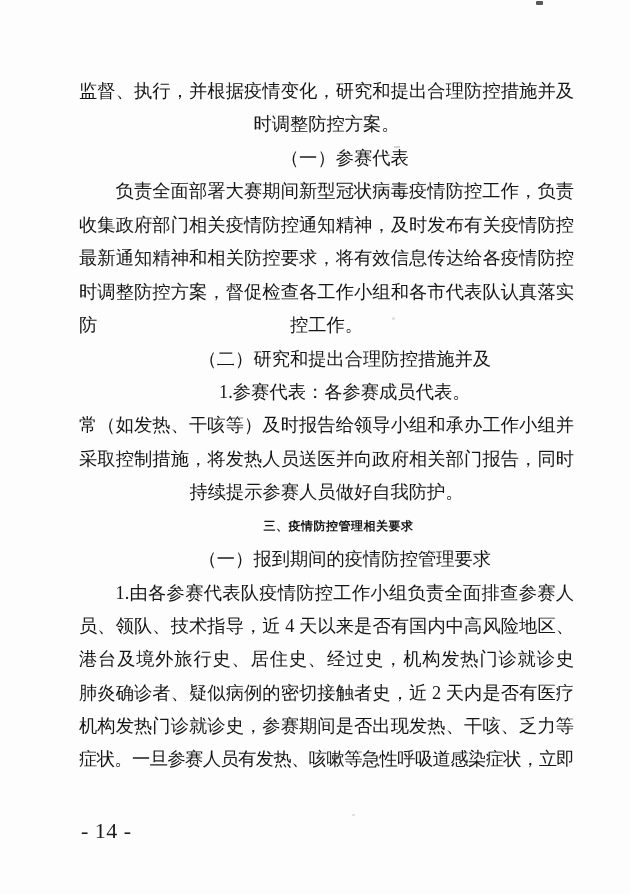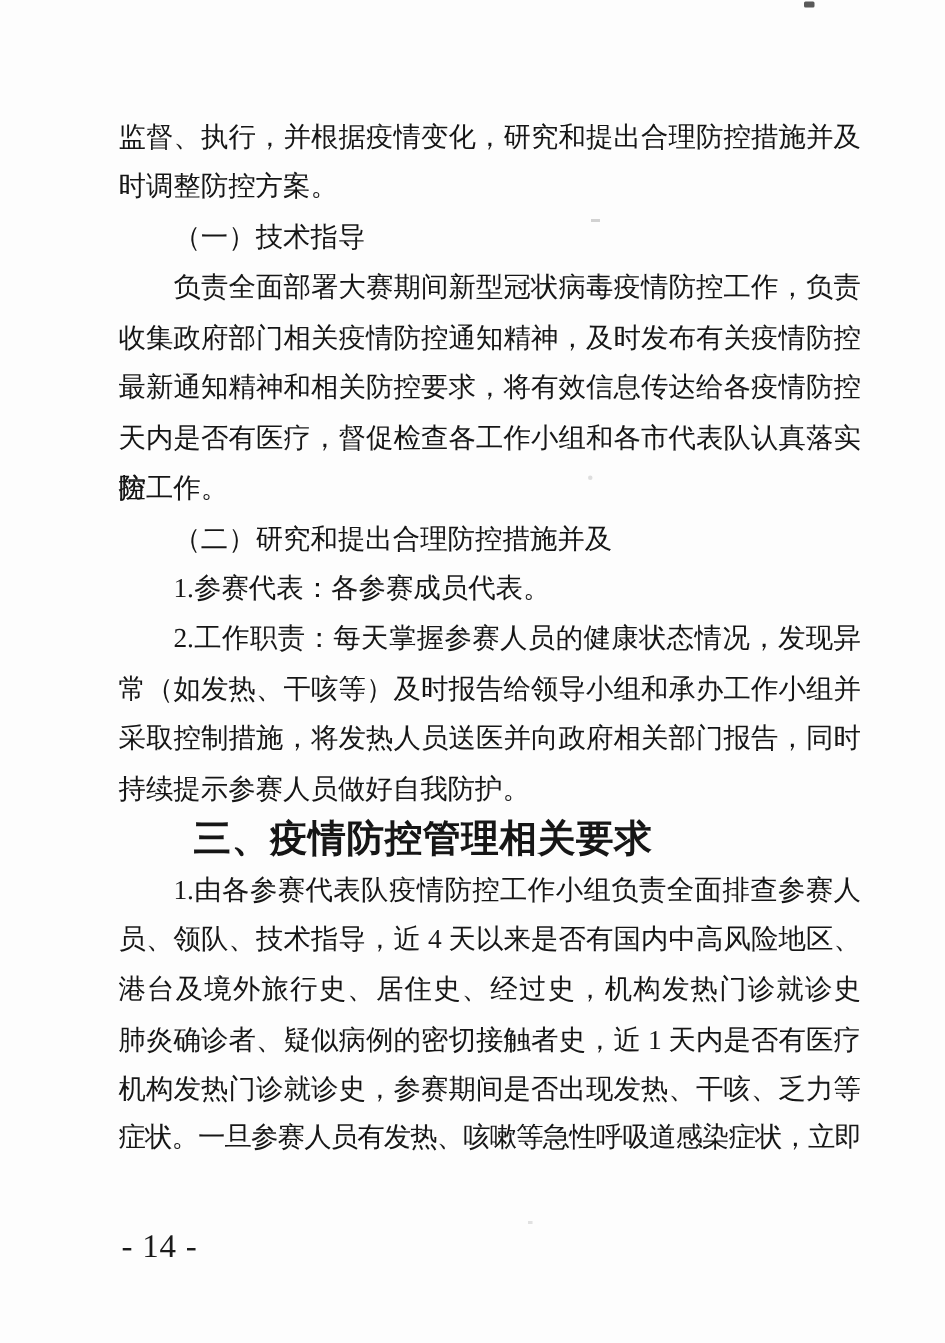--- a/index.html
+++ b/index.html
@@ -19,36 +19,36 @@
     position: absolute;
     left: 79px;
     top: 75px;
     width: 495px;
     color: #161616;
     font-size: 18.3px;
     line-height: 33.45px;
   }
   .line {
     height: 33.45px;
-    text-align: left;
+    text-align: center;
     white-space: nowrap;
   }
   .line.fill {
     white-space: normal;
     text-align: justify;
     text-align-last: justify;
     text-justify: inter-character;
   }
   .line.indent {
     text-indent: 2em;
   }
   .line.heading {
     font-weight: 700;
     font-family: "Liberation Sans", "DejaVu Sans", sans-serif;
-    font-size: 25px;
+    font-size: 12px;
     letter-spacing: 0.5px;
   }
   .line.tight {
     letter-spacing: -0.65px;
     font-family: Liberation Mono, monospace;
   }
   .page-number {
     position: absolute;
     left: 81px;
     top: 818px;
@@ -68,37 +68,37 @@
   .speck-d { left: 352px; top: 814px; width: 3px; height: 2px; background: #c5c5c5; opacity: .5; }
 </style>
 </head>
 <body>
 
 <div class="page">
 
   <div class="text-block">
     <div class="line fill">监督、执行，并根据疫情变化，研究和提出合理防控措施并及</div>
     <div class="line">时调整防控方案。</div>
-    <div class="line indent">（一）技术指导</div>
+    <div class="line indent">（一）参赛代表</div>
     <div class="line indent fill">负责全面部署大赛期间新型冠状病毒疫情防控工作，负责</div>
     <div class="line fill">收集政府部门相关疫情防控通知精神，及时发布有关疫情防控</div>
     <div class="line fill">最新通知精神和相关防控要求，将有效信息传达给各疫情防控</div>
-    <div class="line fill">天内是否有医疗，督促检查各工作小组和各市代表队认真落实防</div>
+    <div class="line fill">时调整防控方案，督促检查各工作小组和各市代表队认真落实防</div>
     <div class="line">控工作。</div>
     <div class="line indent">（二）研究和提出合理防控措施并及</div>
     <div class="line indent">1.参赛代表：各参赛成员代表。</div>
-    <div class="line indent fill">2.工作职责：每天掌握参赛人员的健康状态情况，发现异</div>
     <div class="line fill">常（如发热、干咳等）及时报告给领导小组和承办工作小组并</div>
     <div class="line fill">采取控制措施，将发热人员送医并向政府相关部门报告，同时</div>
     <div class="line">持续提示参赛人员做好自我防护。</div>
     <div class="line indent heading">三、疫情防控管理相关要求</div>
+    <div class="line indent">（一）报到期间的疫情防控管理要求</div>
     <div class="line indent fill">1.由各参赛代表队疫情防控工作小组负责全面排查参赛人</div>
     <div class="line fill">员、领队、技术指导，近 4 天以来是否有国内中高风险地区、</div>
     <div class="line fill">港台及境外旅行史、居住史、经过史，机构发热门诊就诊史</div>
-    <div class="line fill">肺炎确诊者、疑似病例的密切接触者史，近 1 天内是否有医疗</div>
+    <div class="line fill">肺炎确诊者、疑似病例的密切接触者史，近 2 天内是否有医疗</div>
     <div class="line fill">机构发热门诊就诊史，参赛期间是否出现发热、干咳、乏力等</div>
     <div class="line fill tight">症状。一旦参赛人员有发热、咳嗽等急性呼吸道感染症状，立即</div>
   </div>
 
   <div class="page-number">- 14 -</div>
 
   <div class="speck speck-a"></div>
   <div class="speck speck-b"></div>
   <div class="speck speck-c"></div>
   <div class="speck speck-d"></div>

